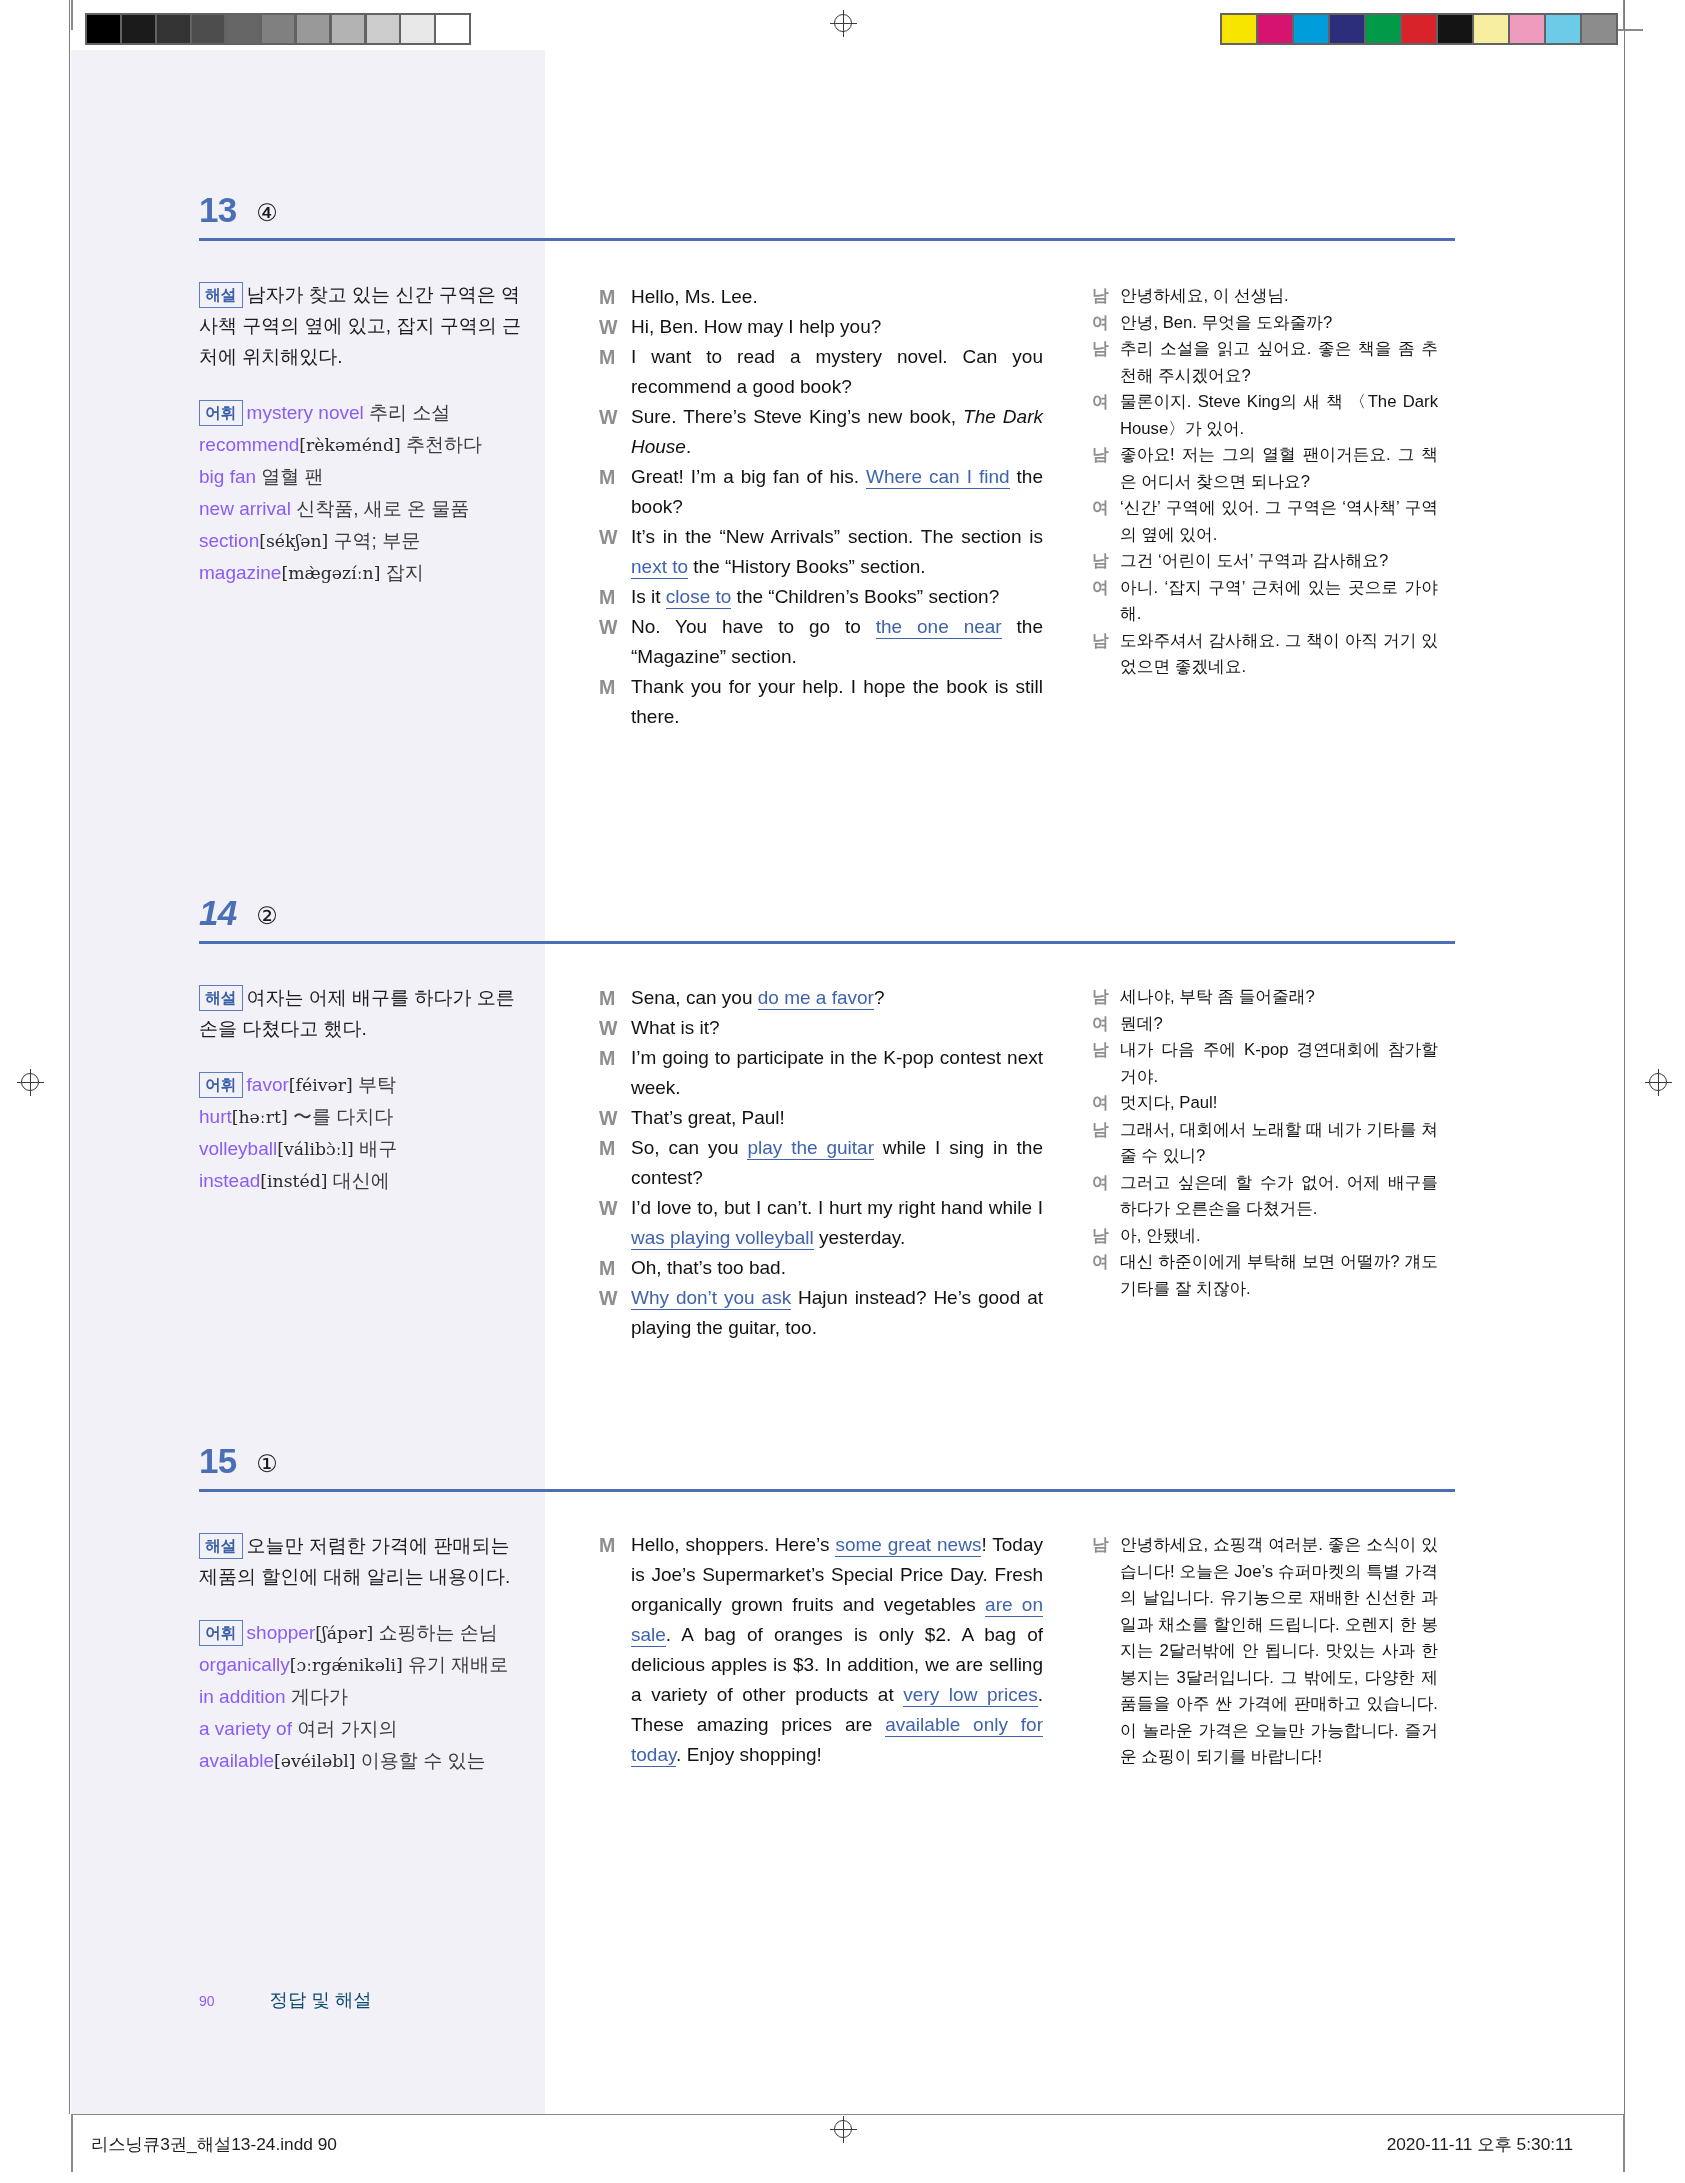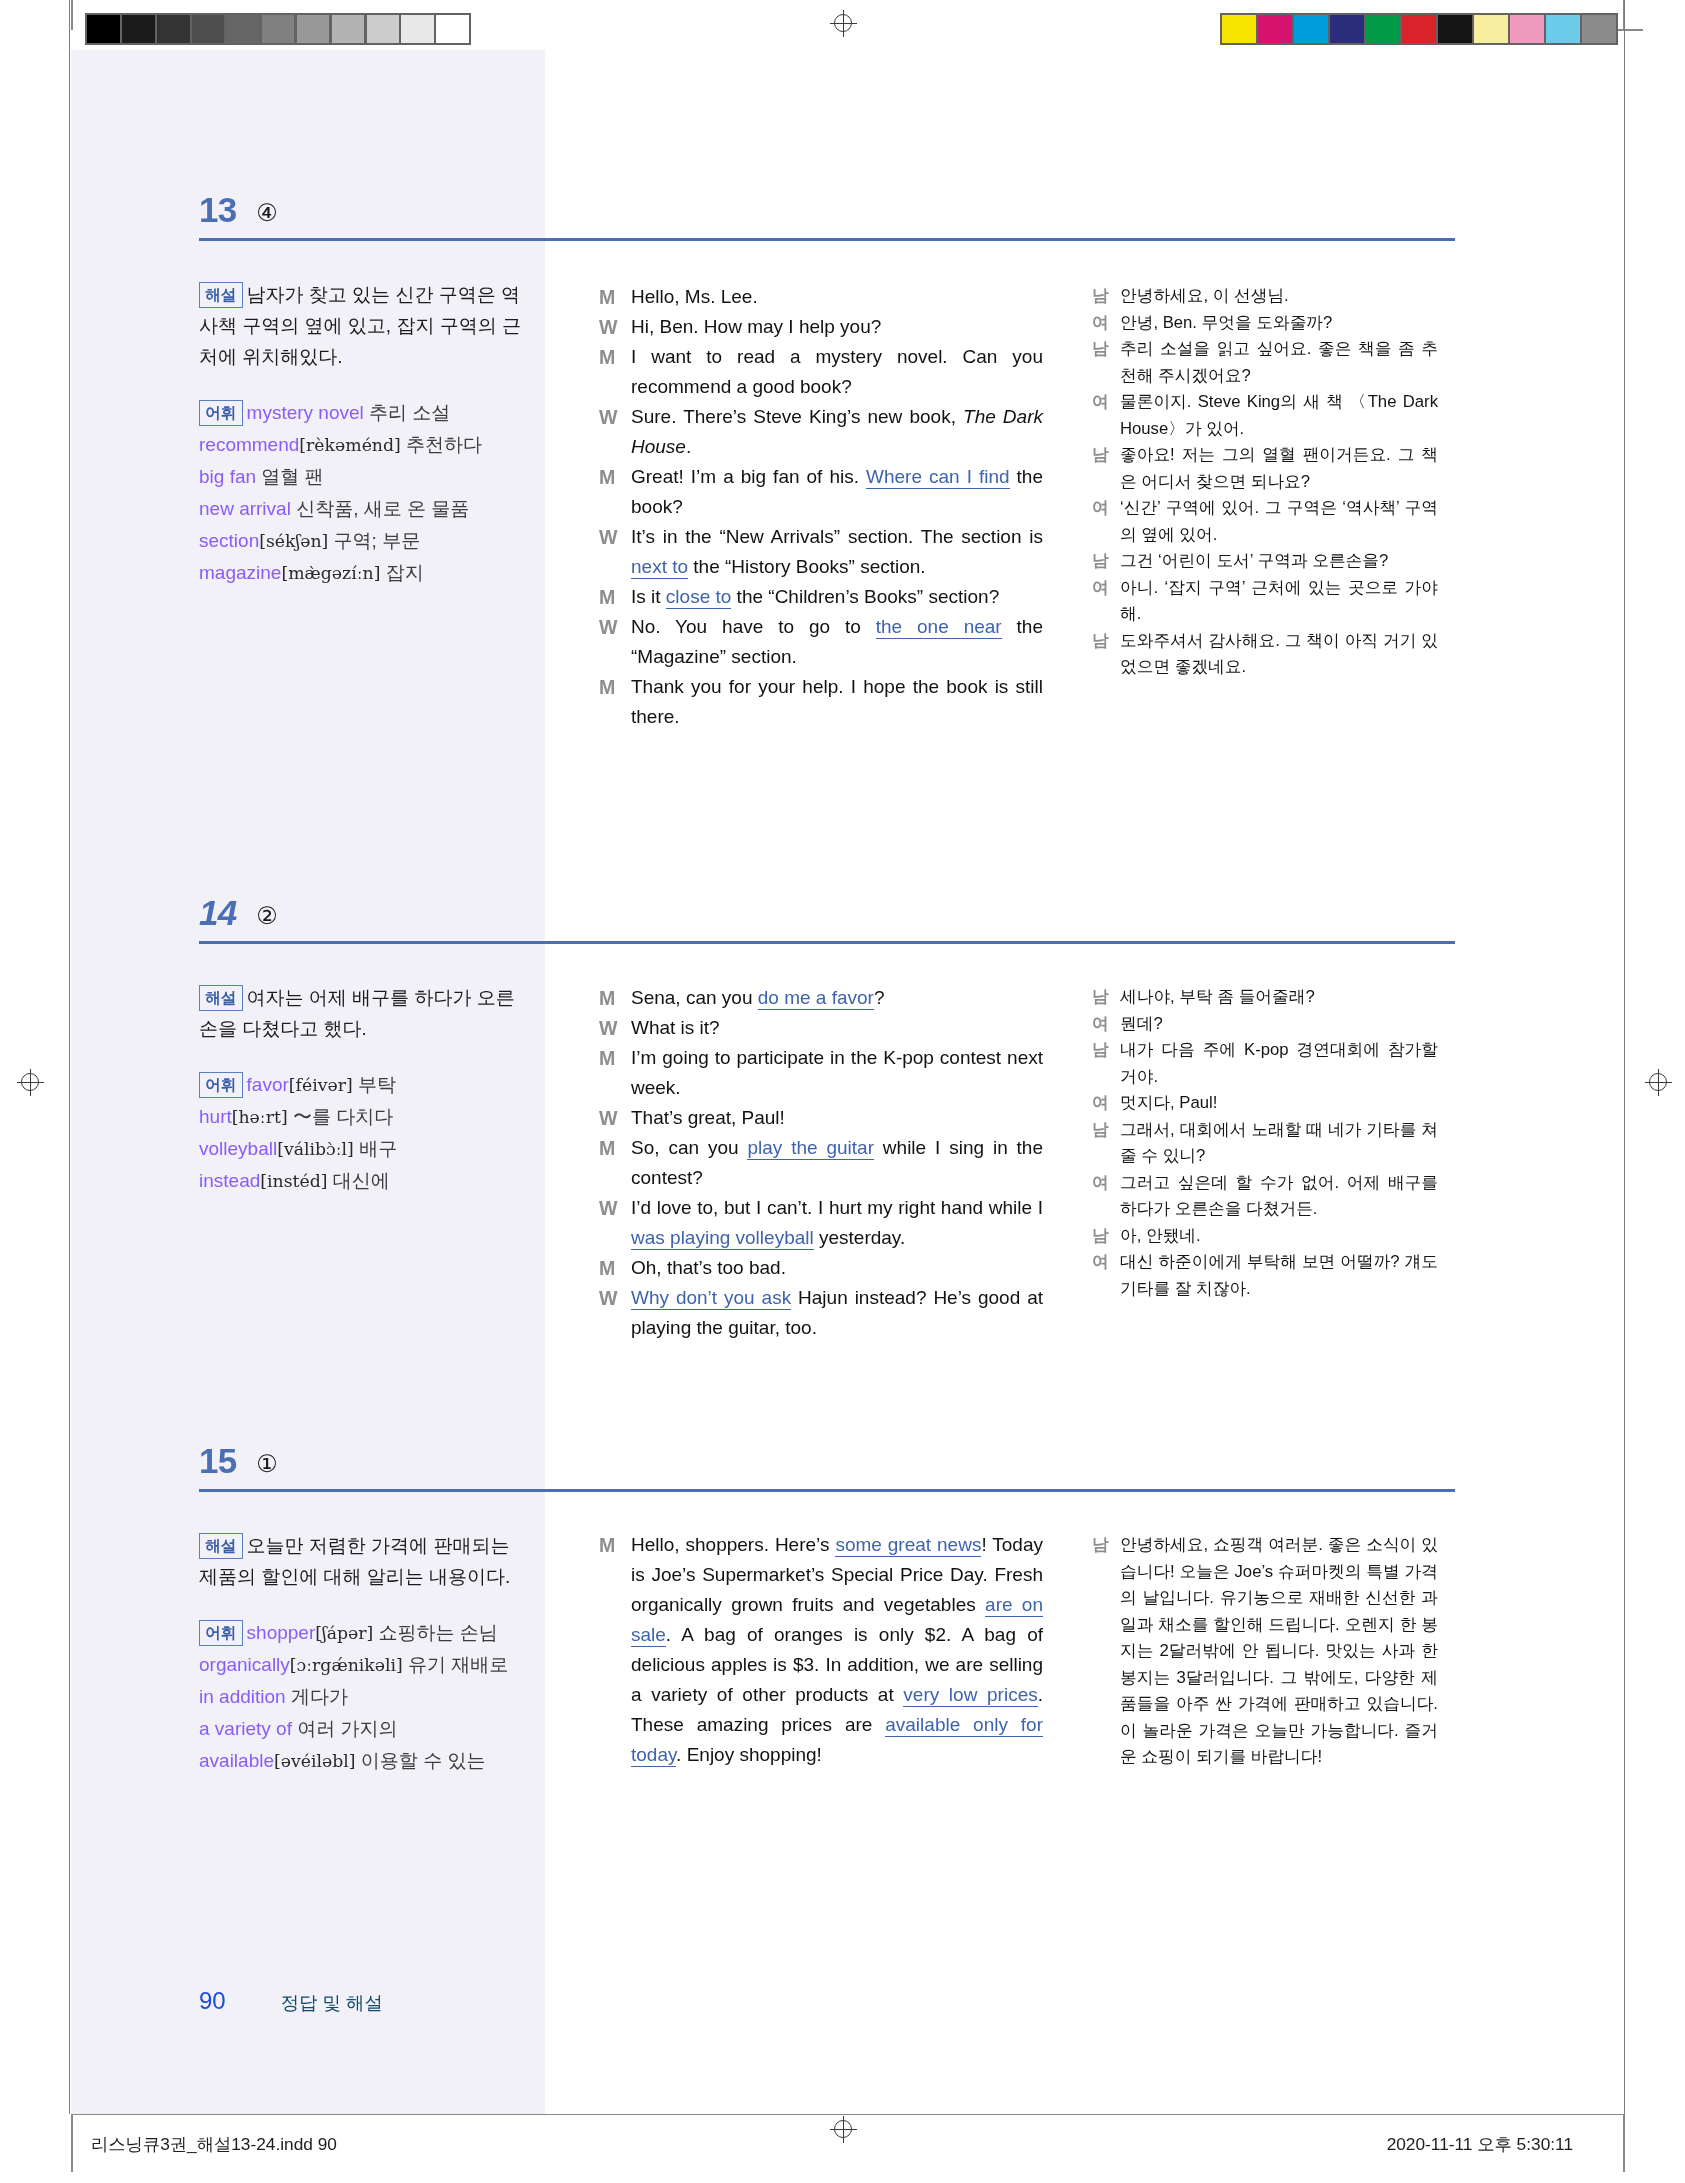--- a/index.html
+++ b/index.html
@@ -198,21 +198,21 @@
 
   
   #page-footer {
     position: absolute;
     left: 199px;
     top: 1987px;
     display: flex;
     align-items: baseline;
     color: #4a4a4a;
   }
-  #page-footer .pno { font-size: 24px; color: #1d4ed8; }
+  #page-footer .pno { font-size: 14px; color: #8b5cf6; }
   #page-footer .flabel { margin-left: 55px; font-size: 18.4px; color: #0c4a6e; }
 
   
   #print-footer {
     position: absolute;
     left: 0; top: 2132px;
     width: 1686px;
     height: 40px;
     font-size: 17.3px;
     color: #1d1d1d;
@@ -380,21 +380,21 @@
       <div class="dlgrow">
         <span class="spk">남</span>
         <span class="utt">좋아요! 저는 그의 열혈 팬이거든요. 그 책은 어디서 찾으면 되나요?</span>
       </div>
       <div class="dlgrow">
         <span class="spk">여</span>
         <span class="utt">‘신간’ 구역에 있어. 그 구역은 ‘역사책’ 구역의 옆에 있어.</span>
       </div>
       <div class="dlgrow">
         <span class="spk">남</span>
-        <span class="utt">그건 ‘어린이 도서’ 구역과 오른손을?</span>
+        <span class="utt">그건 ‘어린이 도서’ 구역과 감사해요?</span>
       </div>
       <div class="dlgrow">
         <span class="spk">여</span>
         <span class="utt">아니. ‘잡지 구역’ 근처에 있는 곳으로 가야 해.</span>
       </div>
       <div class="dlgrow">
         <span class="spk">남</span>
         <span class="utt">도와주셔서 감사해요. 그 책이 아직 거기 있었으면 좋겠네요.</span>
       </div>
     </div>

